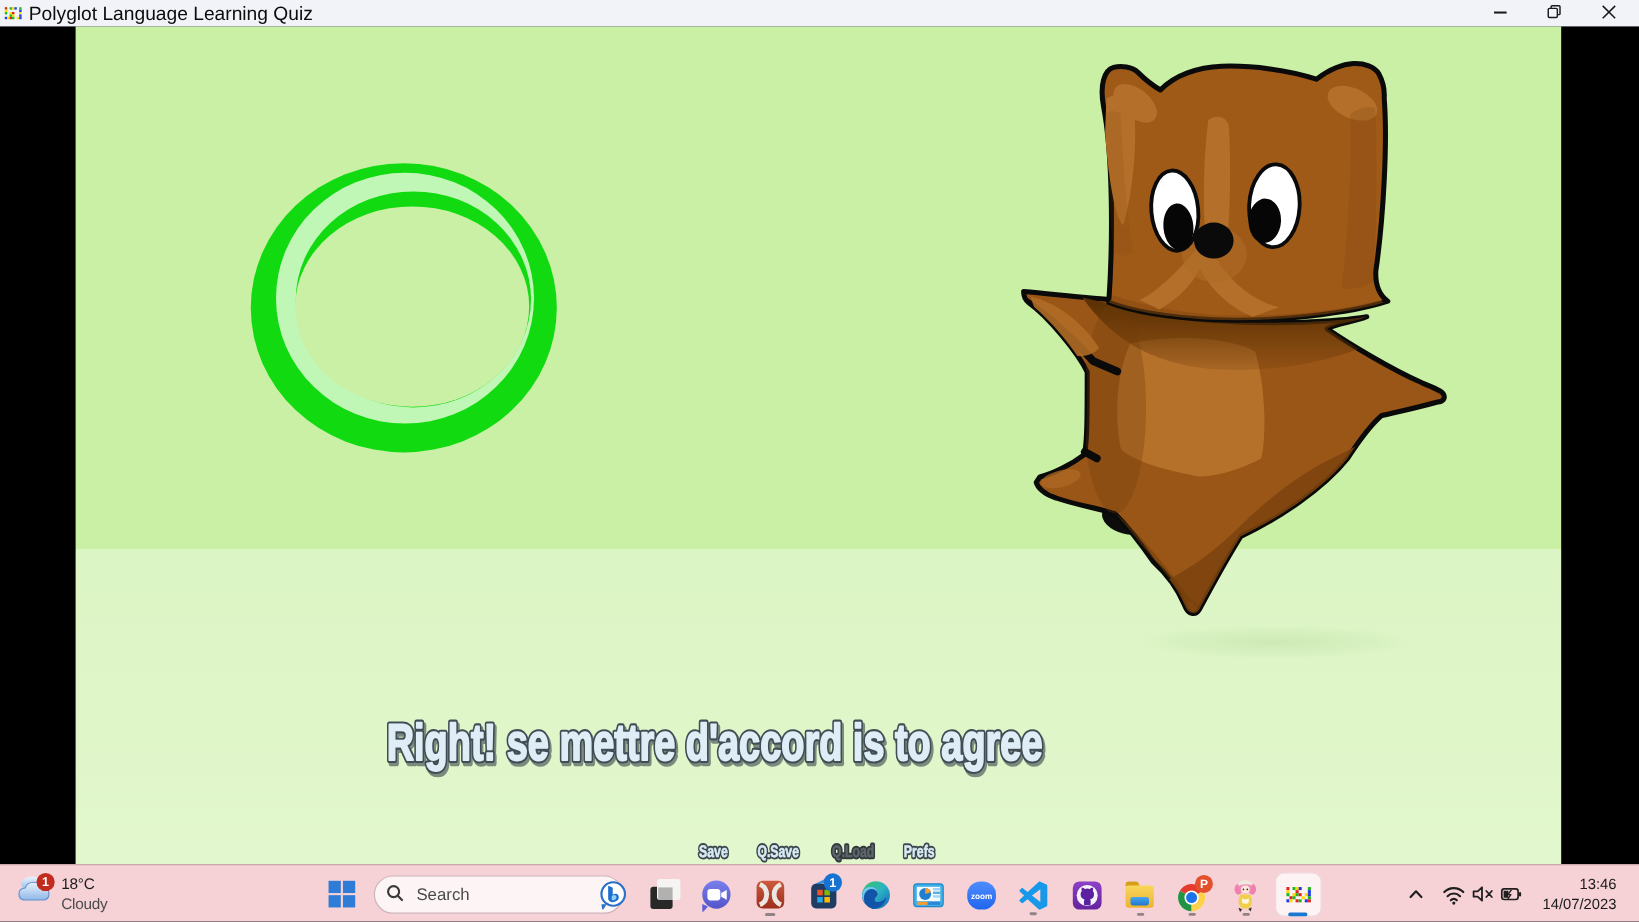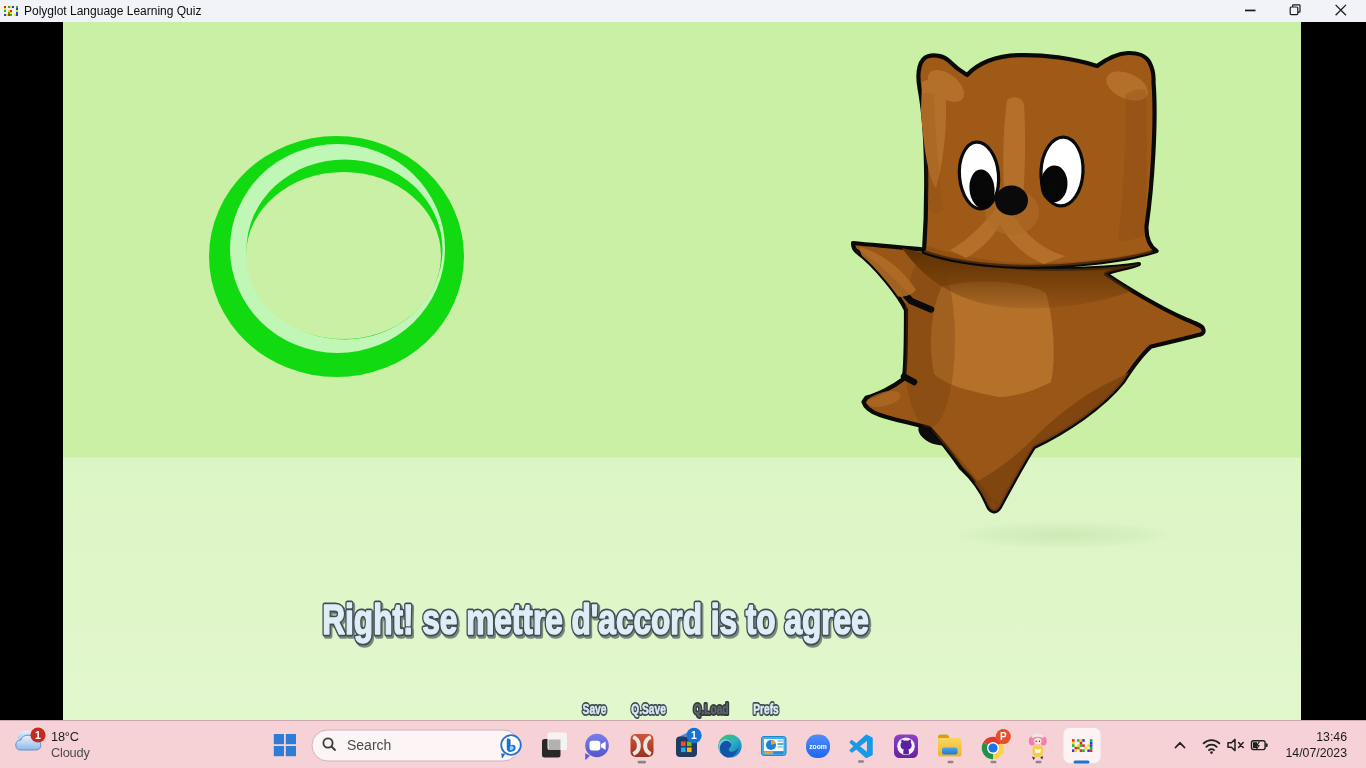--- a/index.html
+++ b/index.html
@@ -1,18 +1,18 @@
 <!DOCTYPE html>
 <html><head>
 <meta charset="utf-8">
 <style>
   html,body{margin:0;padding:0;width:1366px;height:768px;overflow:hidden;
     font-family:"Liberation Sans",sans-serif;background:#000;}
   #titlebar{position:absolute;left:0;top:0;width:1366px;height:22px;background:#f1f3f8;z-index:5;}
-  #titletext{position:absolute;left:24px;top:3.5px;font-size:12px;color:#0c0c0c;}
+  #titletext{position:absolute;left:24px;top:3.5px;font-size:16px;color:#0c0c0c;}
   #winarea{position:absolute;left:0;top:22px;width:1366px;height:698px;background:#000;z-index:1;}
   #game{position:absolute;left:63px;top:0;width:1238px;height:698px;
     background:linear-gradient(#c9f0a4 0px,#c9f0a4 435px,#dcf5c4 436px,#e2f7cd 698px);}
   #taskbar{position:absolute;left:0;top:720px;width:1366px;height:48px;background:#f6d2d7;z-index:6;
     border-top:1px solid rgba(120,90,100,0.35);box-sizing:border-box;}
   #gsvg{position:absolute;left:0;top:0;z-index:3;}
 </style>
 </head>
 <body>
 <div id="titlebar">

